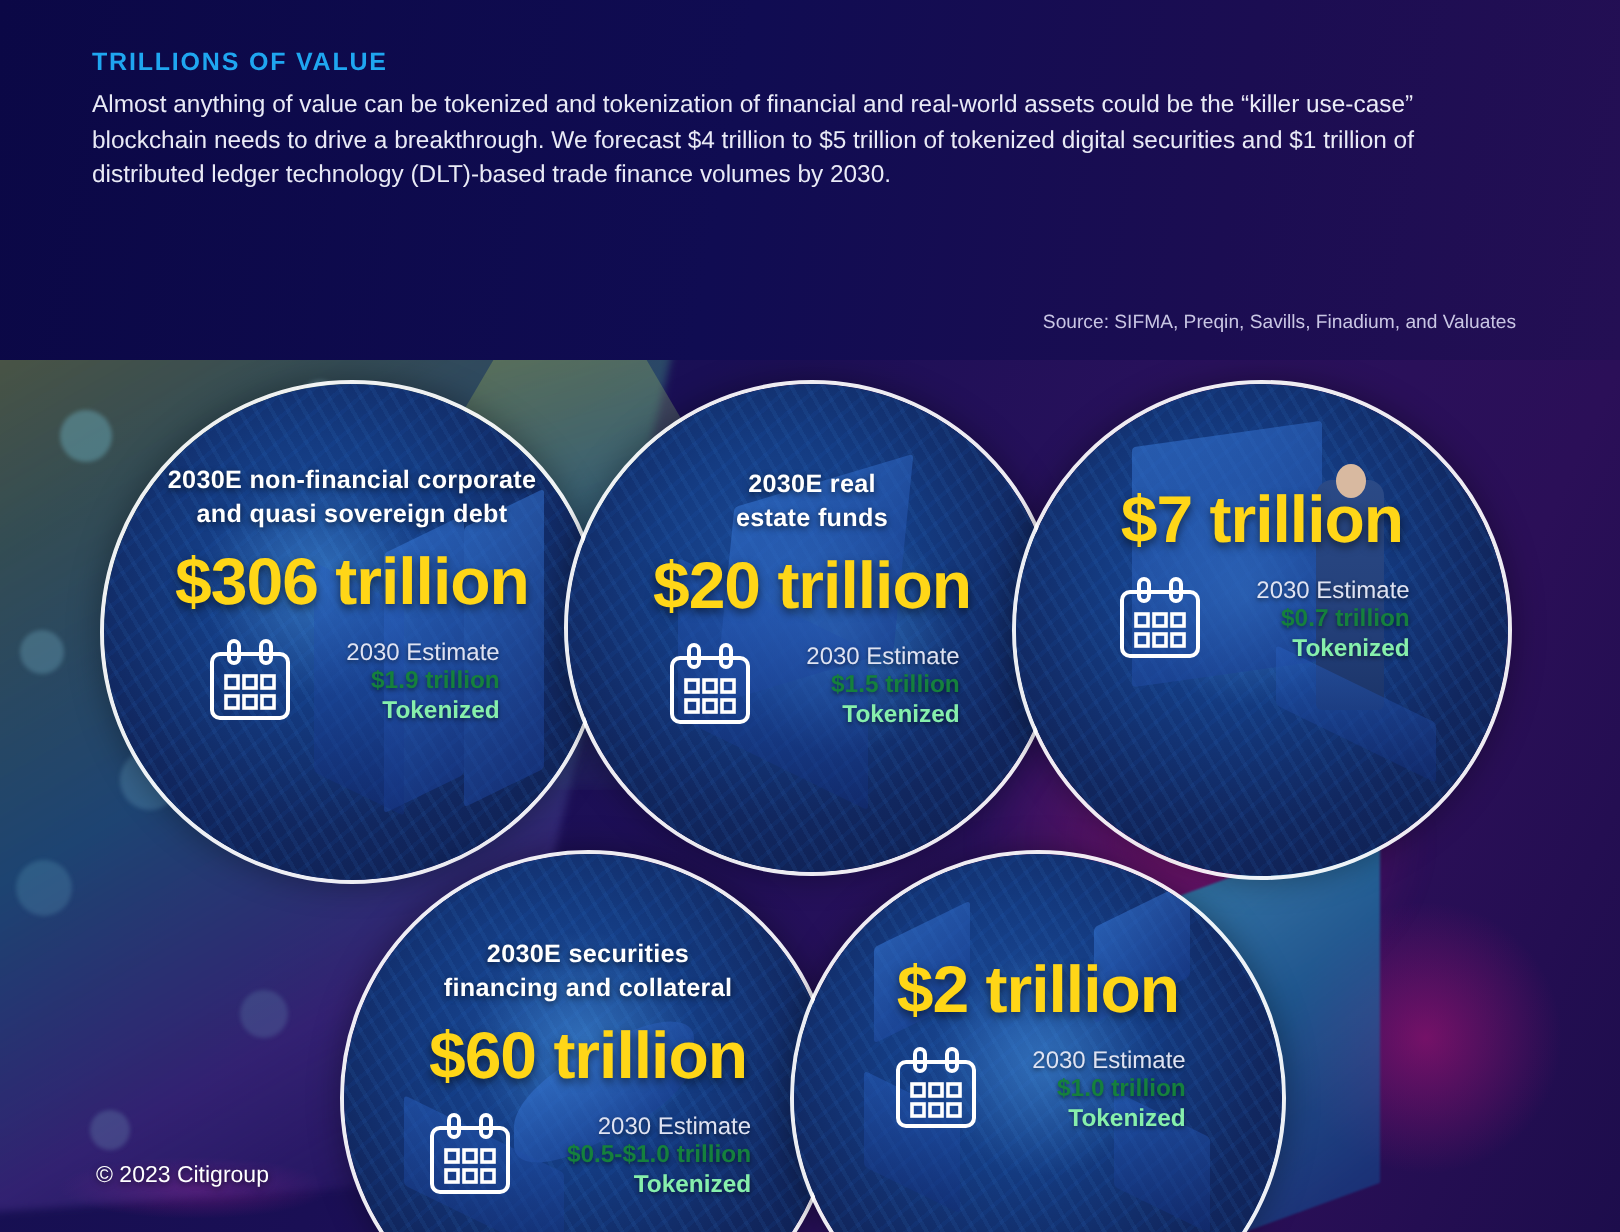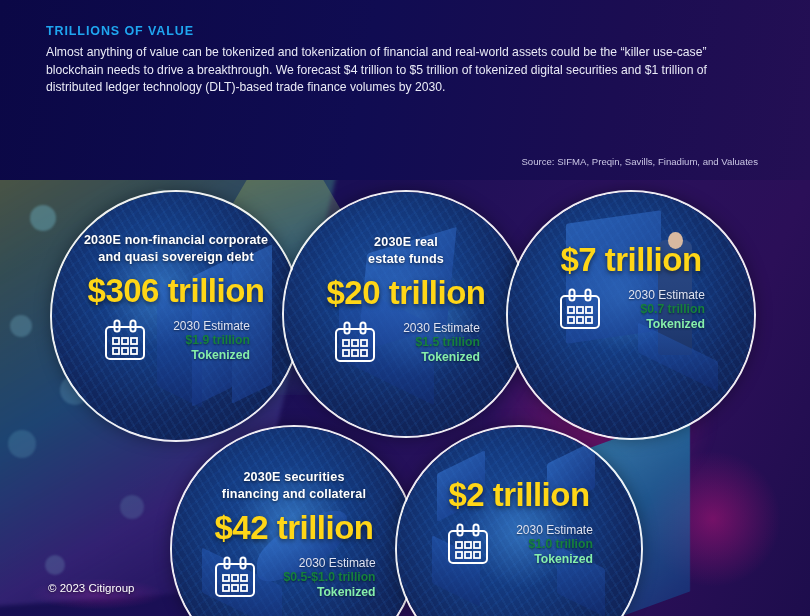--- a/index.html
+++ b/index.html
@@ -290,21 +290,21 @@
     <div class="inner"></div>
     <div class="tex"></div>
     <div class="glow" style="left:45px; top:20px; width:150px; height:150px;"></div>
     <div class="iso" style="left:85px; top:95px; width:90px; height:48px; border-radius:40%;"></div>
     <div class="iso2" style="left:30px; top:140px; width:80px; height:45px;"></div>
     <div class="c-content" style="padding-top:42px;">
       <div class="c-title">
         <span>2030E securities</span><br>
         <span>financing and collateral</span>
       </div>
-      <div class="c-value" style="margin-top:7px;">$42 trillion</div>
+      <div class="c-value" style="margin-top:7px;">$60 trillion</div>
       <div class="c-foot" style="margin-top:8px;">
         <svg class="cal-icon" width="46" height="46" viewBox="0 0 46 46">
           <rect x="4" y="9" width="38" height="32" rx="4" fill="none" stroke="#ffffff" stroke-width="2"></rect>
           <rect x="12.5" y="2.5" width="5" height="11" rx="2.5" fill="none" stroke="#ffffff" stroke-width="2"></rect>
           <rect x="28.5" y="2.5" width="5" height="11" rx="2.5" fill="none" stroke="#ffffff" stroke-width="2"></rect>
           <rect x="11" y="20" width="6" height="6" fill="none" stroke="#ffffff" stroke-width="1.8"></rect>
           <rect x="20" y="20" width="6" height="6" fill="none" stroke="#ffffff" stroke-width="1.8"></rect>
           <rect x="29" y="20" width="6" height="6" fill="none" stroke="#ffffff" stroke-width="1.8"></rect>
           <rect x="11" y="30" width="6" height="6" fill="none" stroke="#ffffff" stroke-width="1.8"></rect>
           <rect x="20" y="30" width="6" height="6" fill="none" stroke="#ffffff" stroke-width="1.8"></rect>

